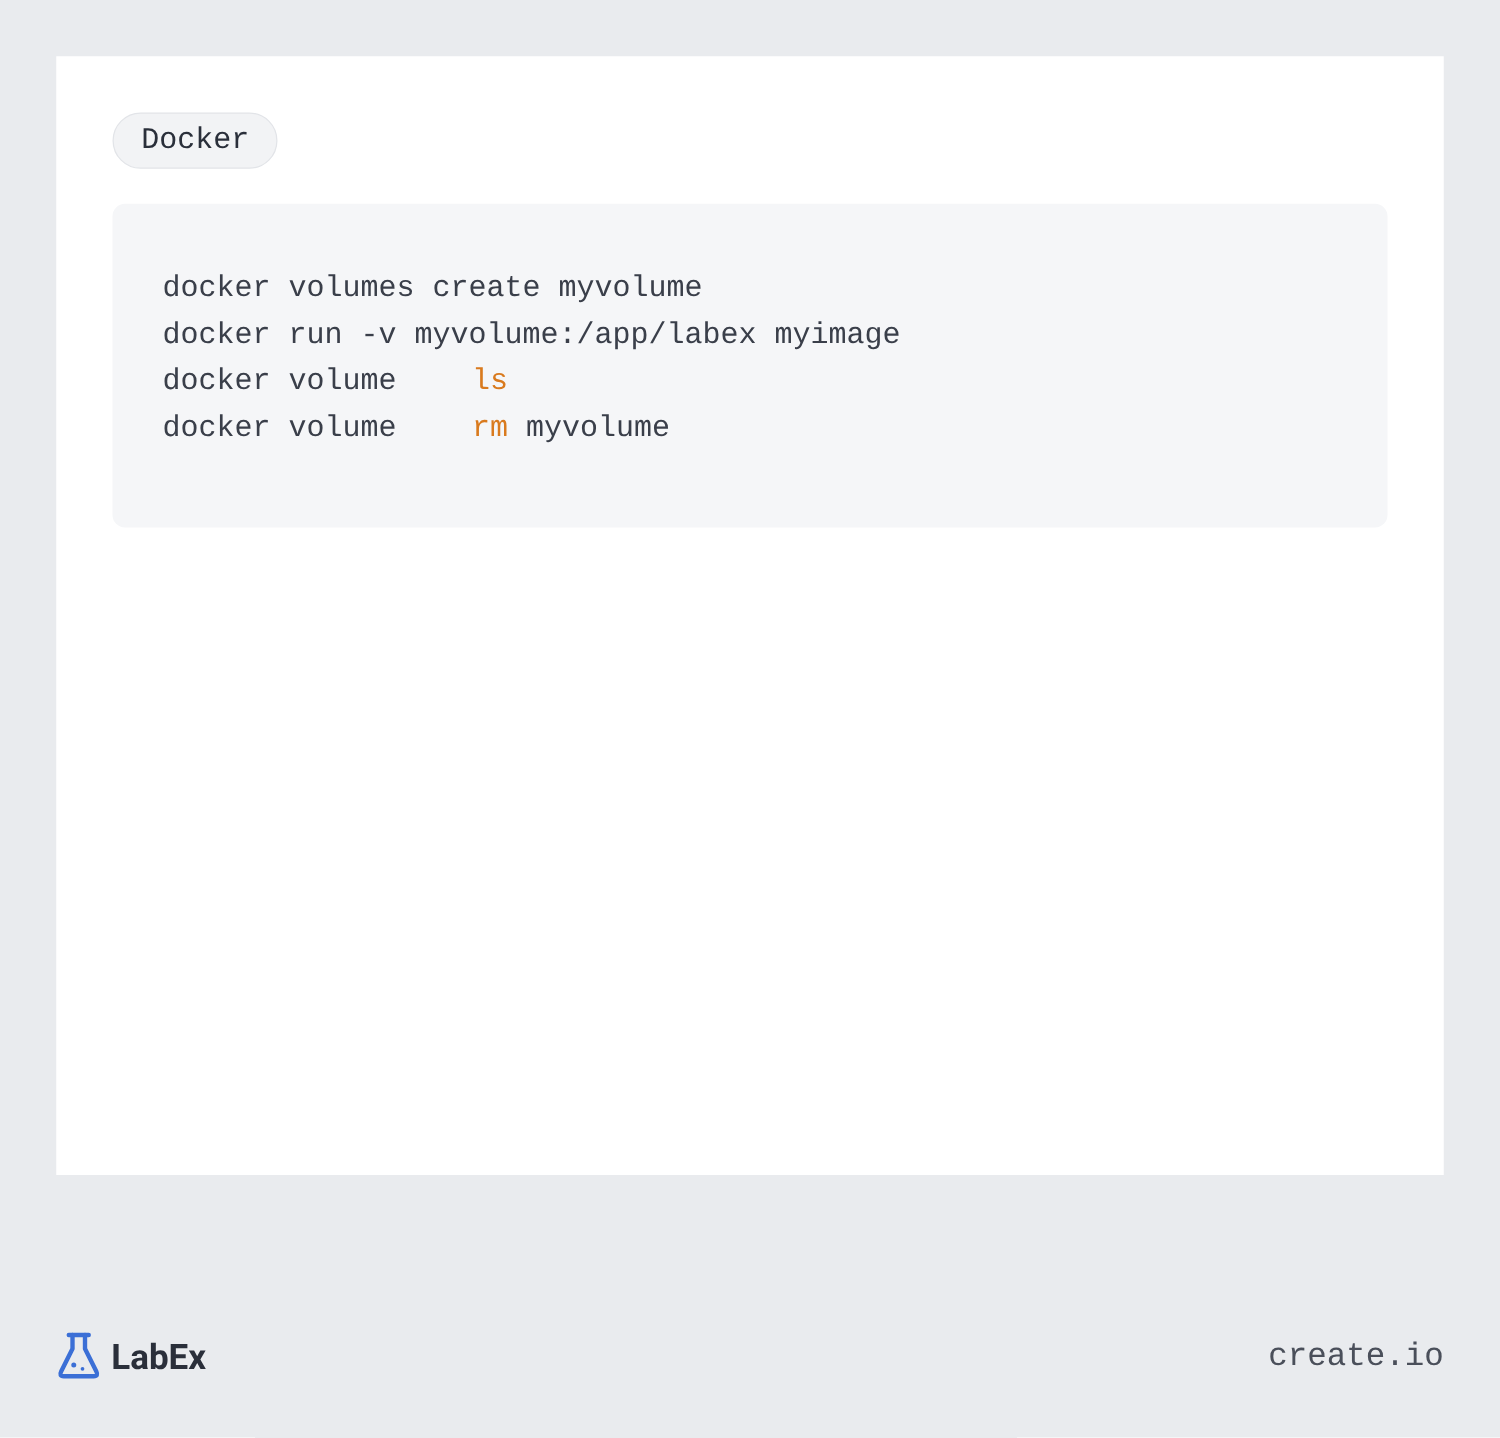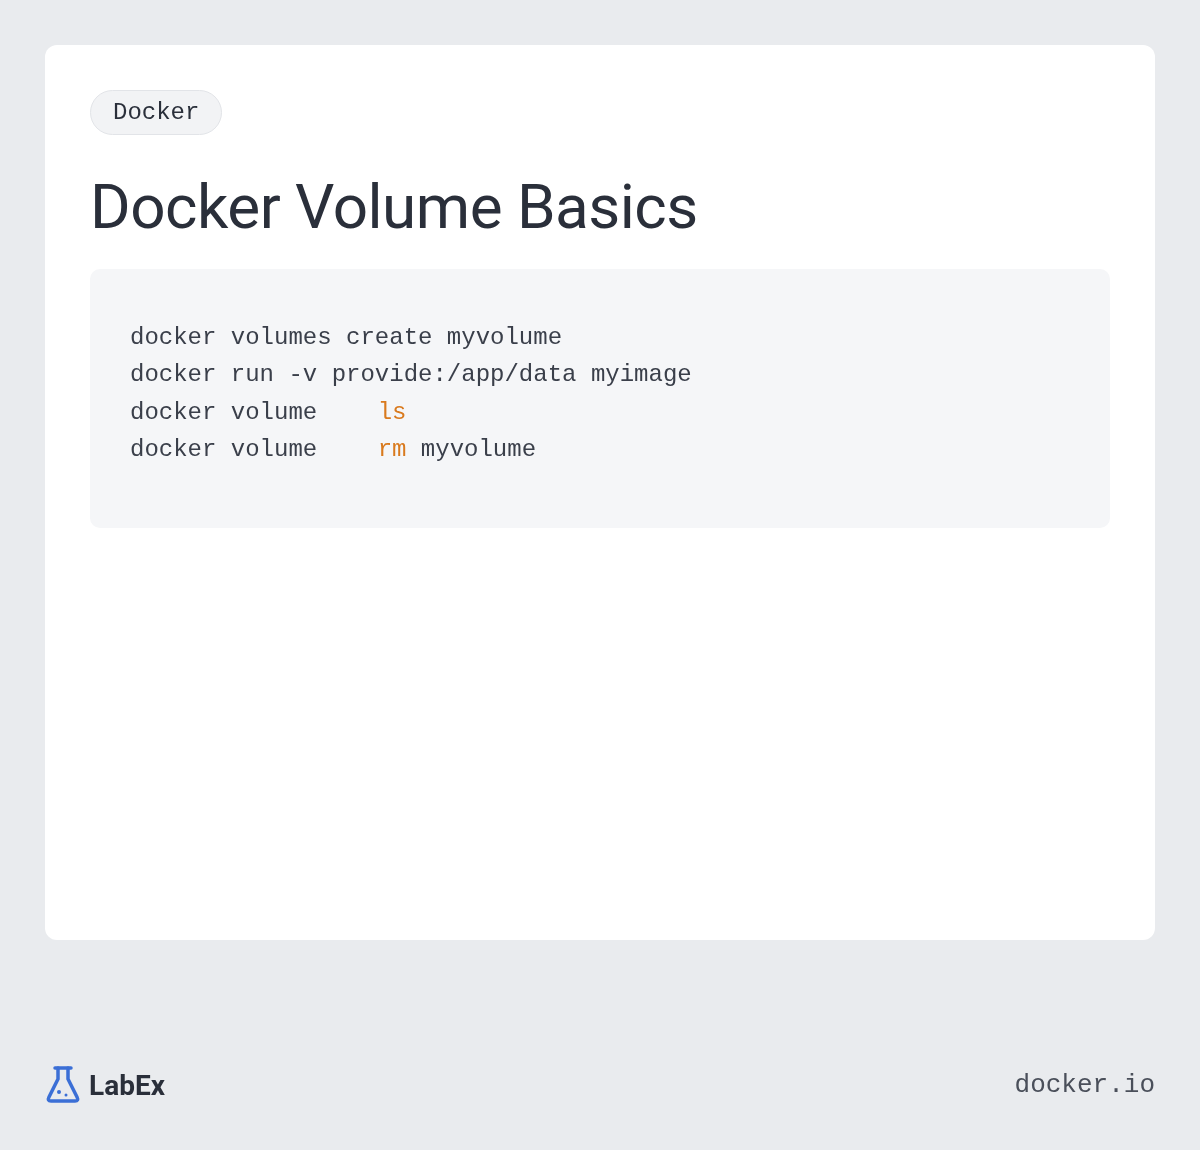--- a/index.html
+++ b/index.html
@@ -12,21 +12,21 @@
       background: #e9ebee;
       font-family: -apple-system, BlinkMacSystemFont, "Segoe UI", Roboto, "Helvetica Neue", Arial, sans-serif;
       width: 1200px;
       height: 1150px;
       padding: 45px;
       position: relative;
     }
 
     .card {
       background: #ffffff;
-      border-radius: 12px;
+      border-radius: 0;
       padding: 45px;
       min-height: 895px;
     }
 
     .tag {
       display: inline-block;
       background: #f2f3f5;
       border: 1px solid #e2e4e8;
       border-radius: 999px;
       padding: 8px 22px;
@@ -105,34 +105,33 @@
       font-size: 26px;
       color: #4a4f5a;
     }
   </style>
 </head>
 <body>
 
 <div class="card">
   <span class="tag">Docker</span>
 
-  <h1 class="page-title">Docker Volume Basics</h1>
 
 
 
   <div class="code-block"><span>docker volumes create myvolume</span>
-<span>docker run -v provide:/app/data myimage</span>
+<span>docker run -v myvolume:/app/labex myimage</span>
 <span>docker volume </span><span class="kw">ls</span>
 <span>docker volume </span><span class="kw">rm</span><span> myvolume</span></div>
 </div>
 
 <div class="footer">
   <div class="brand">
     <svg width="36" height="40" viewBox="0 0 36 40" fill="none">
       <path d="M13 3 L13 14 L4 32 Q2 36 6 36 L30 36 Q34 36 32 32 L23 14 L23 3" stroke="#3b6fd6" stroke-width="3.5" fill="none" stroke-linejoin="round" stroke-linecap="round"></path>
       <line x1="10" y1="3" x2="26" y2="3" stroke="#3b6fd6" stroke-width="3.5" stroke-linecap="round"></line>
       <circle cx="14" cy="27" r="2" fill="#3b6fd6"></circle>
       <circle cx="21" cy="30" r="1.5" fill="#3b6fd6"></circle>
     </svg>
     <span class="brand-name">LabEx</span>
   </div>
-  <span class="site-url">docker.io</span>
+  <span class="site-url">create.io</span>
 </div>
 
 </body></html>

